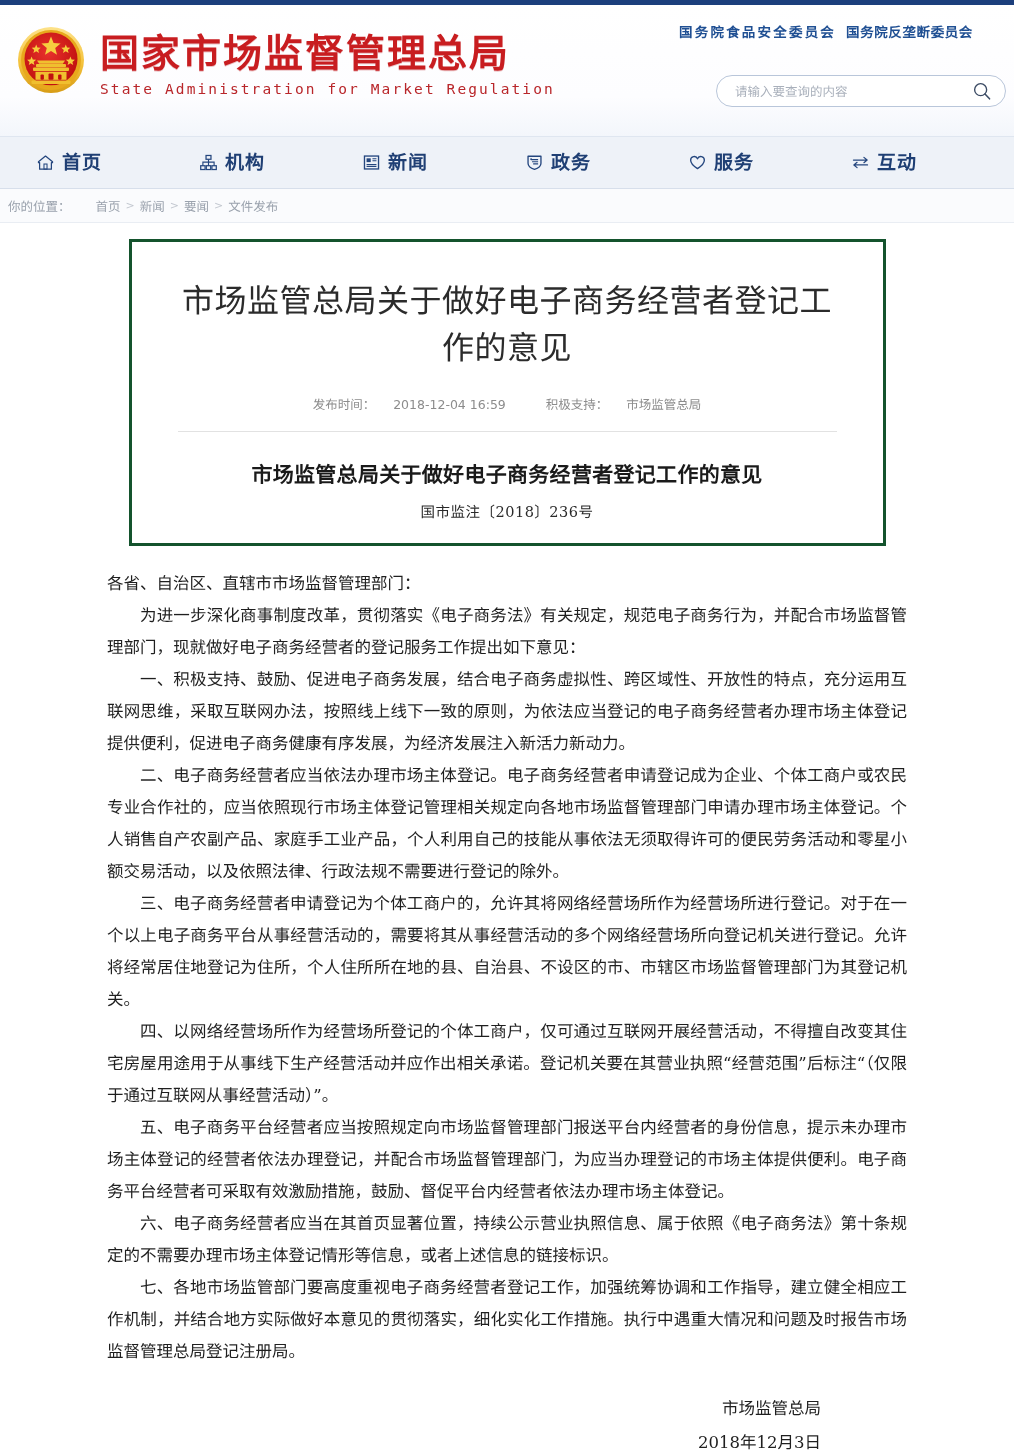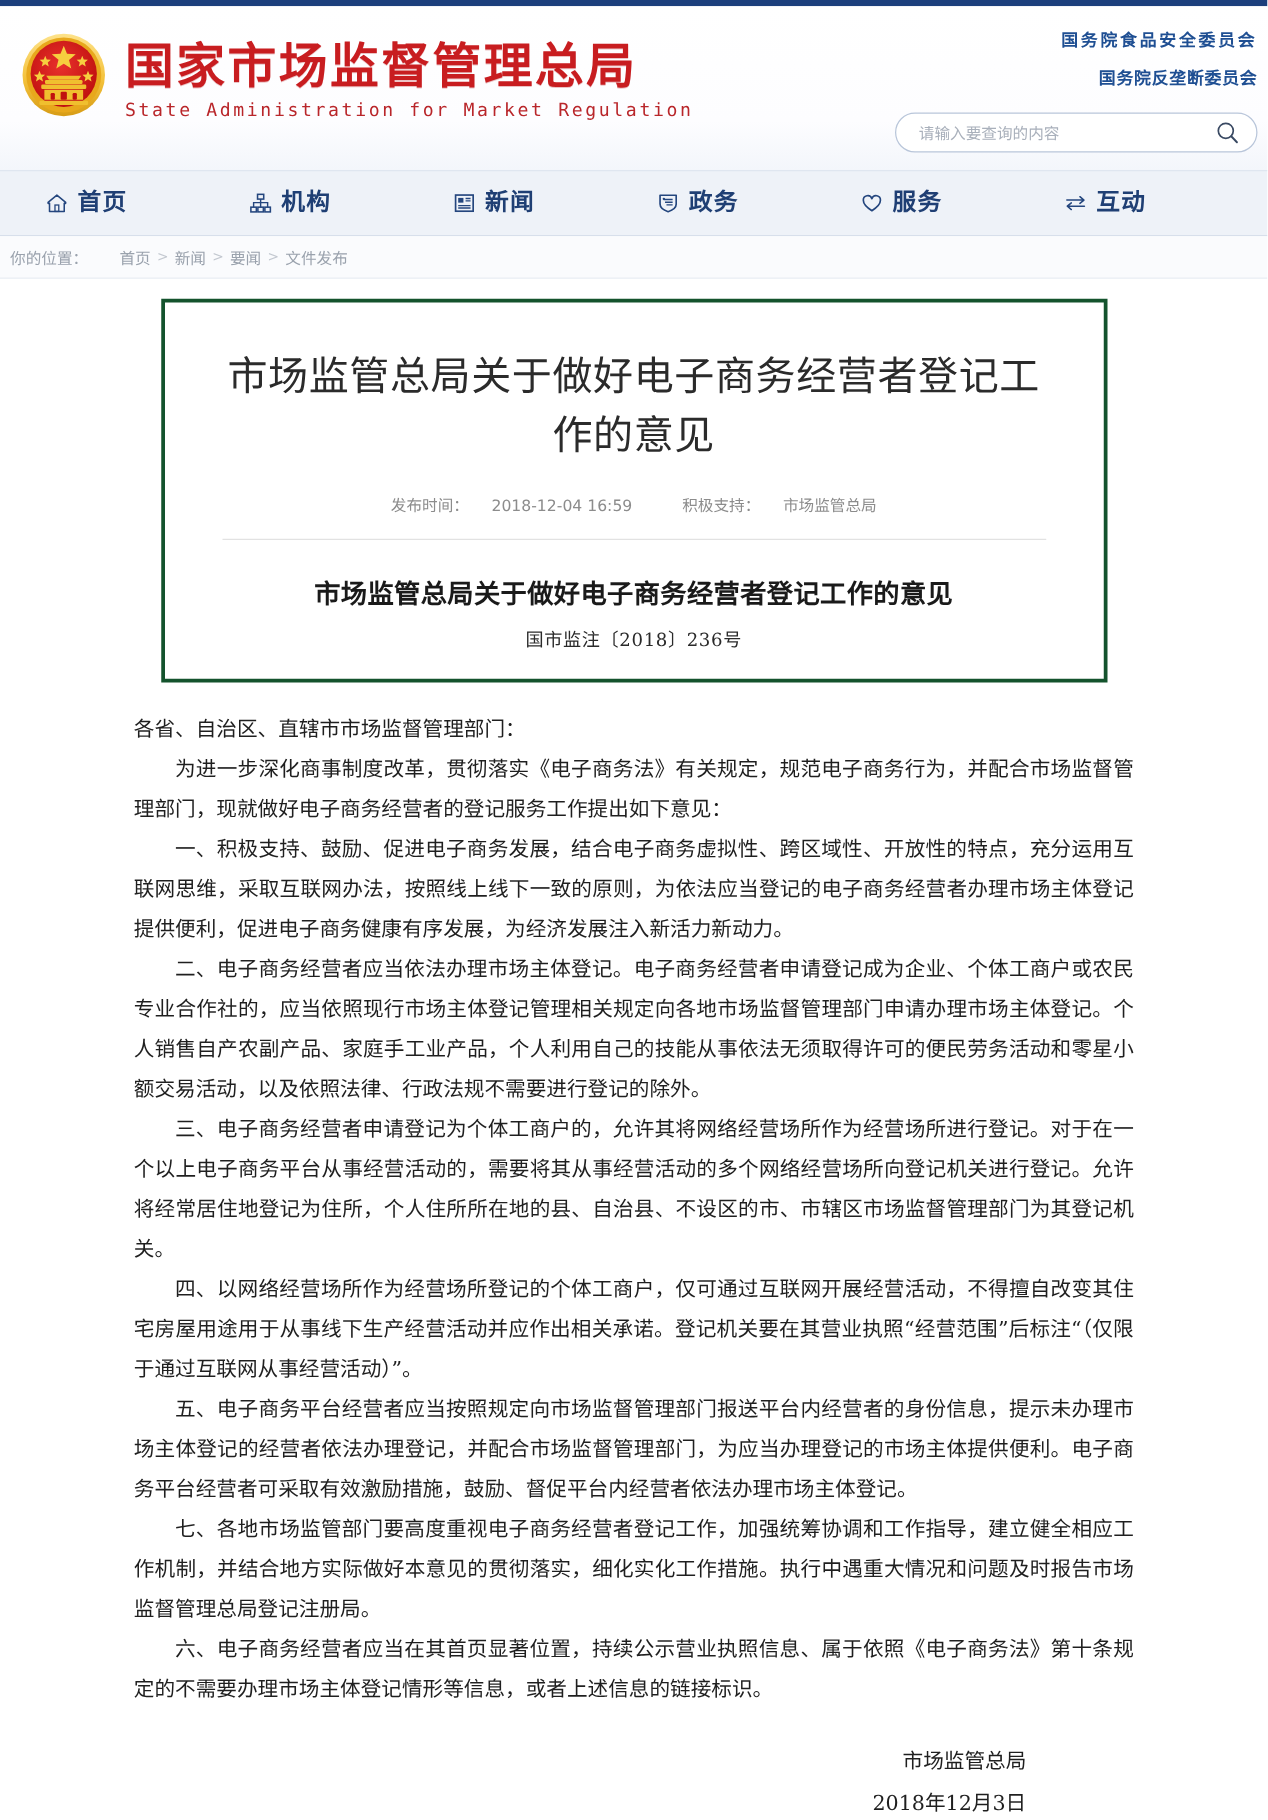--- a/index.html
+++ b/index.html
@@ -63,42 +63,41 @@
   
   .committees {
     position: absolute;
     right: 8px;
     top: 16px;
     width: 360px;
     text-align: right;
   }
   .committee-row {
     display: flex;
-    justify-content: flex-start;
+    justify-content: center;
     gap: 10px;
     margin-bottom: 5px;
-    flex-direction: column;
   }
   .committee-link {
     font-family: "DejaVu Sans", "Liberation Sans", sans-serif;
     font-size: 13.5px;
     font-weight: bold;
     color: #1f4f93;
     text-decoration: none;
     letter-spacing: .6px;
     white-space: nowrap;
     cursor: pointer;
   }
   .committee-link.spaced { letter-spacing: 2.2px; }
 
   
   .search-wrap {
     position: absolute;
     right: 8px;
-    top: 85px;
+    top: 70px;
     width: 290px;
     height: 32px;
     border: 1px solid #b9c6da;
     border-radius: 16px;
     background: #fff;
     display: flex;
     align-items: center;
     padding: 0 12px 0 18px;
   }
   .search-input {
@@ -425,22 +424,22 @@
   </div>
 
   <div class="body-wrap">
     <p class="para">各省、自治区、直辖市市场监督管理部门：</p>
     <p class="para indent">为进一步深化商事制度改革，贯彻落实《电子商务法》有关规定，规范电子商务行为，并配合市场监督管理部门，现就做好电子商务经营者的登记服务工作提出如下意见：</p>
     <p class="para indent">一、积极支持、鼓励、促进电子商务发展，结合电子商务虚拟性、跨区域性、开放性的特点，充分运用互联网思维，采取互联网办法，按照线上线下一致的原则，为依法应当登记的电子商务经营者办理市场主体登记提供便利，促进电子商务健康有序发展，为经济发展注入新活力新动力。</p>
     <p class="para indent">二、电子商务经营者应当依法办理市场主体登记。电子商务经营者申请登记成为企业、个体工商户或农民专业合作社的，应当依照现行市场主体登记管理相关规定向各地市场监督管理部门申请办理市场主体登记。个人销售自产农副产品、家庭手工业产品，个人利用自己的技能从事依法无须取得许可的便民劳务活动和零星小额交易活动，以及依照法律、行政法规不需要进行登记的除外。</p>
     <p class="para indent">三、电子商务经营者申请登记为个体工商户的，允许其将网络经营场所作为经营场所进行登记。对于在一个以上电子商务平台从事经营活动的，需要将其从事经营活动的多个网络经营场所向登记机关进行登记。允许将经常居住地登记为住所，个人住所所在地的县、自治县、不设区的市、市辖区市场监督管理部门为其登记机关。</p>
     <p class="para indent">四、以网络经营场所作为经营场所登记的个体工商户，仅可通过互联网开展经营活动，不得擅自改变其住宅房屋用途用于从事线下生产经营活动并应作出相关承诺。登记机关要在其营业执照“经营范围”后标注“（仅限于通过互联网从事经营活动）”。</p>
     <p class="para indent">五、电子商务平台经营者应当按照规定向市场监督管理部门报送平台内经营者的身份信息，提示未办理市场主体登记的经营者依法办理登记，并配合市场监督管理部门，为应当办理登记的市场主体提供便利。电子商务平台经营者可采取有效激励措施，鼓励、督促平台内经营者依法办理市场主体登记。</p>
+    <p class="para indent">六、电子商务经营者应当在其首页显著位置，持续公示营业执照信息、属于依照《电子商务法》第十条规定的不需要办理市场主体登记情形等信息，或者上述信息的链接标识。</p>
     <p class="para indent">七、各地市场监管部门要高度重视电子商务经营者登记工作，加强统筹协调和工作指导，建立健全相应工作机制，并结合地方实际做好本意见的贯彻落实，细化实化工作措施。执行中遇重大情况和问题及时报告市场监督管理总局登记注册局。</p>
-    <p class="para indent">六、电子商务经营者应当在其首页显著位置，持续公示营业执照信息、属于依照《电子商务法》第十条规定的不需要办理市场主体登记情形等信息，或者上述信息的链接标识。</p>
 
     <div class="sign-block">
       <div class="sign-line">市场监管总局</div>
       <div class="sign-line">2018年12月3日</div>
     </div>
   </div>
 
 </div>
 
 </body></html>

